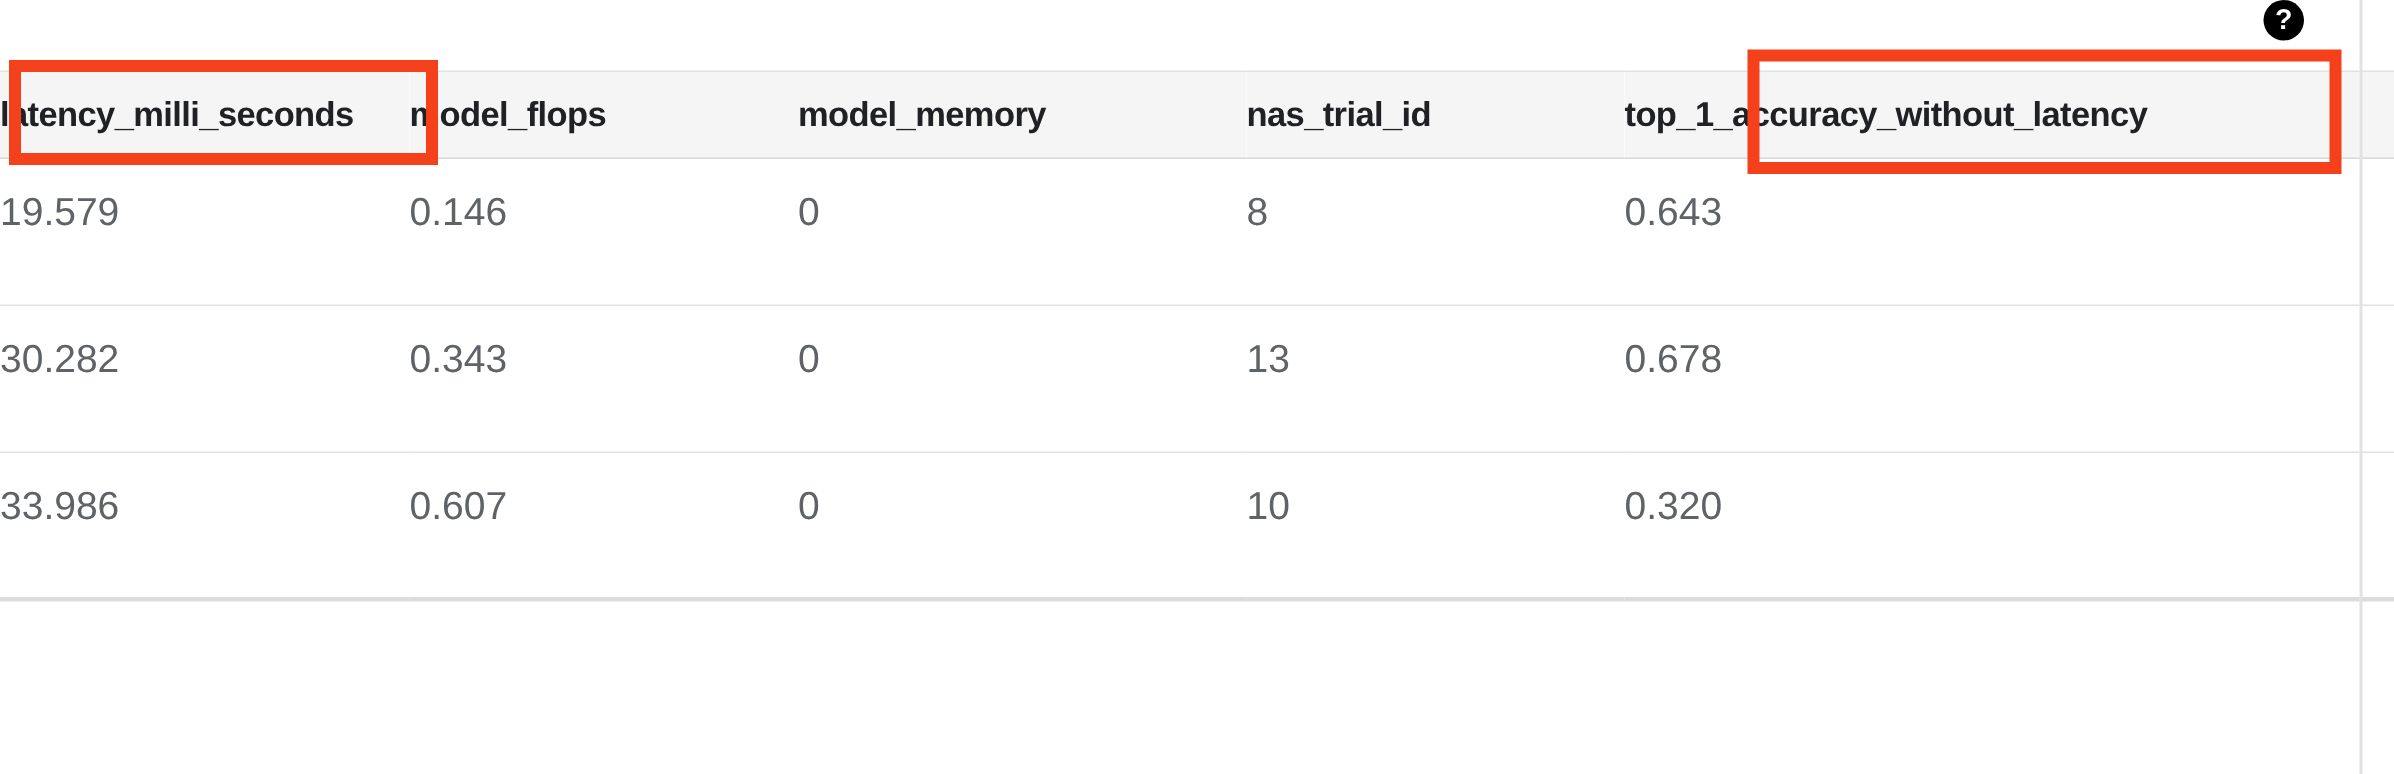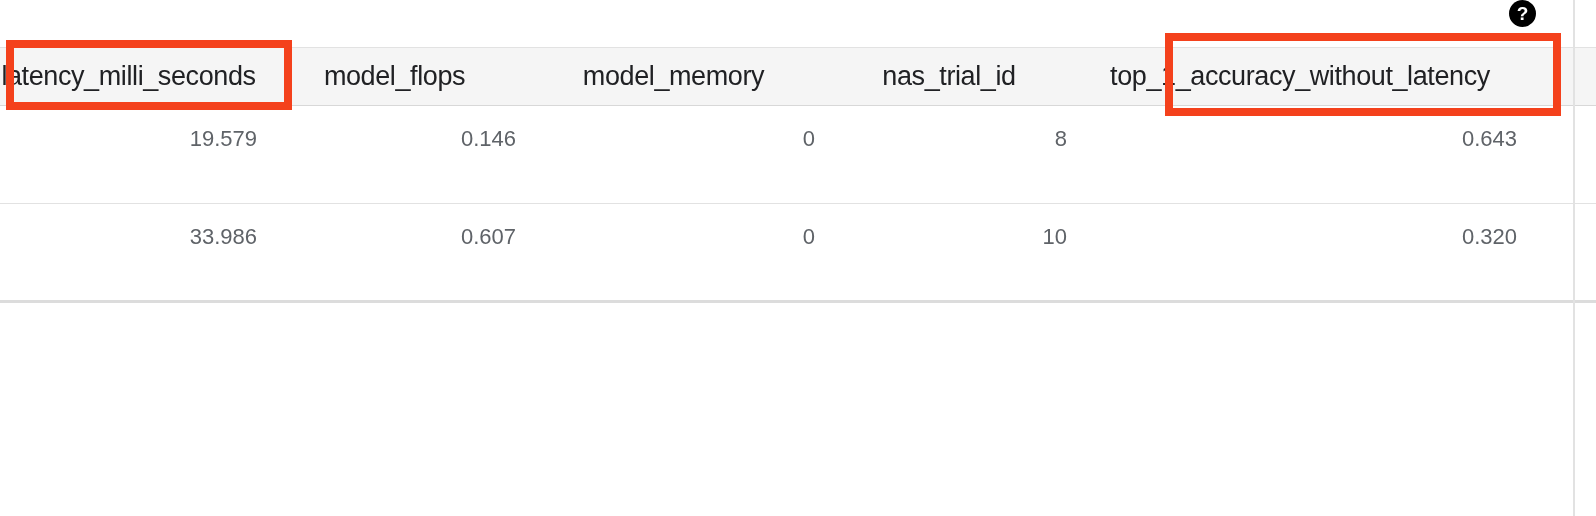--- a/index.html
+++ b/index.html
@@ -37,38 +37,38 @@
   col.c2 { width: 259px; }
   col.c3 { width: 299px; }
   col.c4 { width: 252px; }
   col.c5 { width: 490px; }
   col.c6 { width: 23px; }
   thead th {
     height: 58px;
     background: var(--header-bg);
     border-top: 1px solid var(--border);
     border-bottom: 1px solid #D8D8D8;
-    font-size: 27px; font-weight: normal; letter-spacing: -0.4px;
+    font-size: 23px; font-weight: bold; letter-spacing: -0.4px;
     color: var(--header-text);
-    text-align: center; vertical-align: middle;
+    text-align: left; vertical-align: middle;
     padding: 0 16px 0 0;
     white-space: nowrap; overflow: hidden;
   }
   tbody td {
     height: 98px;
     border-bottom: 1px solid var(--border);
-    vertical-align: top; text-align: right;
+    vertical-align: top; text-align: left;
     padding: 20px 16px 0 0;
-    font-size: 22px; color: var(--value-text);
+    font-size: 26px; color: var(--value-text);
     white-space: nowrap;
     margin-left: 48px;
   }
   thead th:nth-child(5), tbody td:nth-child(5) { padding-right: 56px; }
   thead th:nth-child(6), tbody td:nth-child(6) { padding: 0; }
-  tbody tr:last-child td { border-bottom: 3px solid var(--border-heavy); padding-left: 28px; }
+  tbody tr:last-child td { border-bottom: 3px solid var(--border-heavy); }
   .hl-box {
     position: absolute;
     border: 8px solid var(--highlight);
     background: transparent;
     pointer-events: none;
     display: none;
   }
   .hl-box.visible { display: block; }
   #hl-box-latency  { left: 6px;    top: 40px; width: 286px; height: 70px; }
   #hl-box-accuracy { left: 1165px; top: 33px; width: 396px; height: 83px; }
@@ -102,20 +102,28 @@
     <tbody>
         <tr>
           <td>19.579</td>
           <td>0.146</td>
           <td>0</td>
           <td>8</td>
           <td>0.643</td>
           <td></td>
         </tr>
         <tr>
+          <td>30.282</td>
+          <td>0.343</td>
+          <td>0</td>
+          <td>13</td>
+          <td>0.678</td>
+          <td></td>
+        </tr>
+        <tr>
           <td>33.986</td>
           <td>0.607</td>
           <td>0</td>
           <td>10</td>
           <td>0.320</td>
           <td></td>
         </tr>
       </tbody>
   </table>
 

